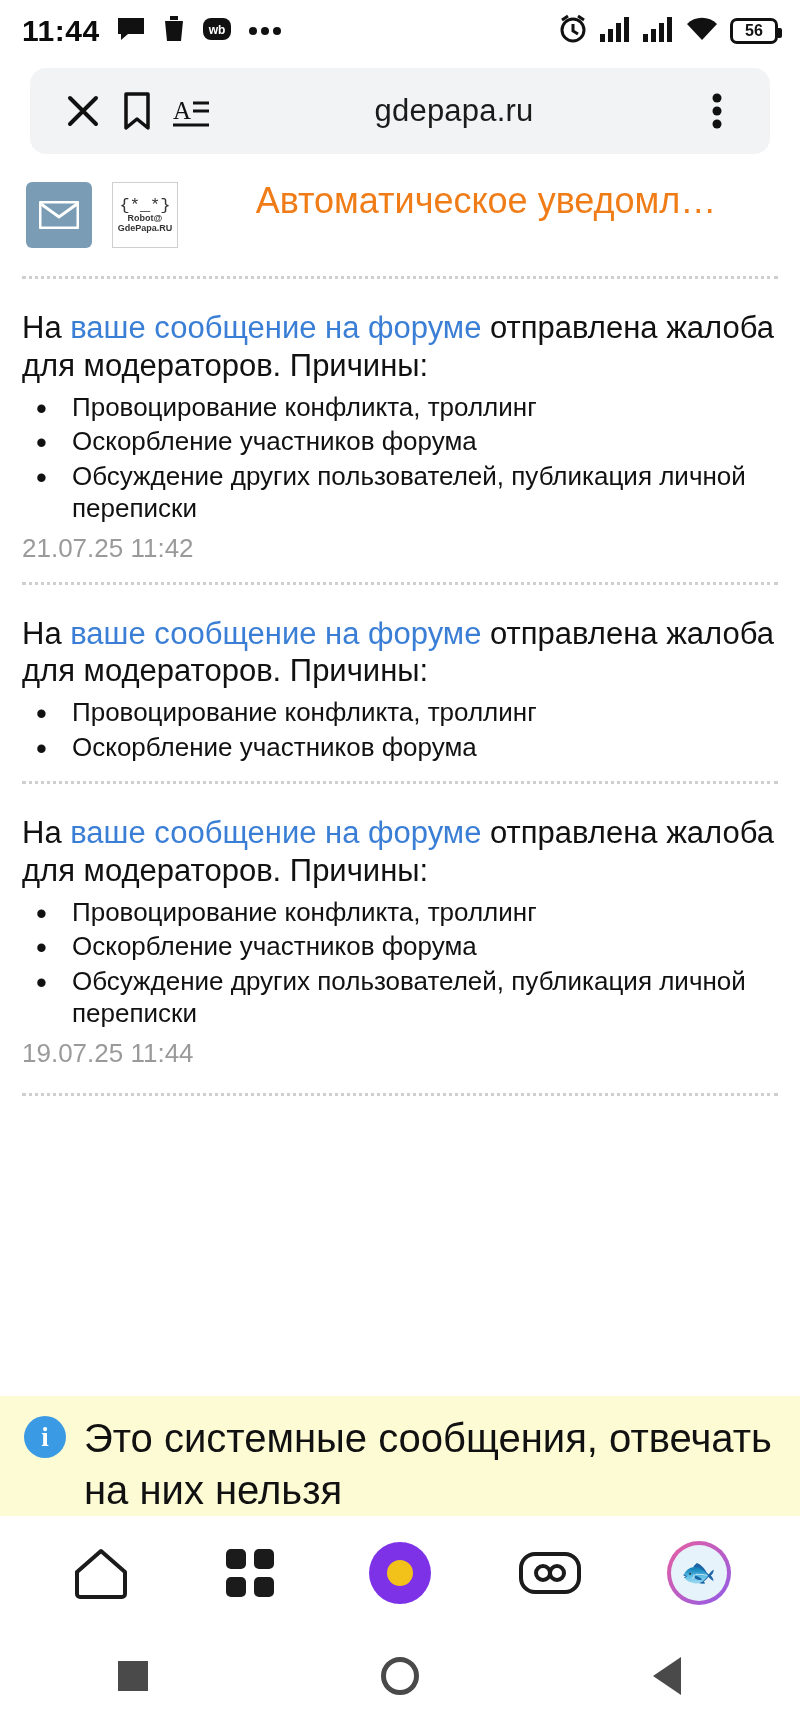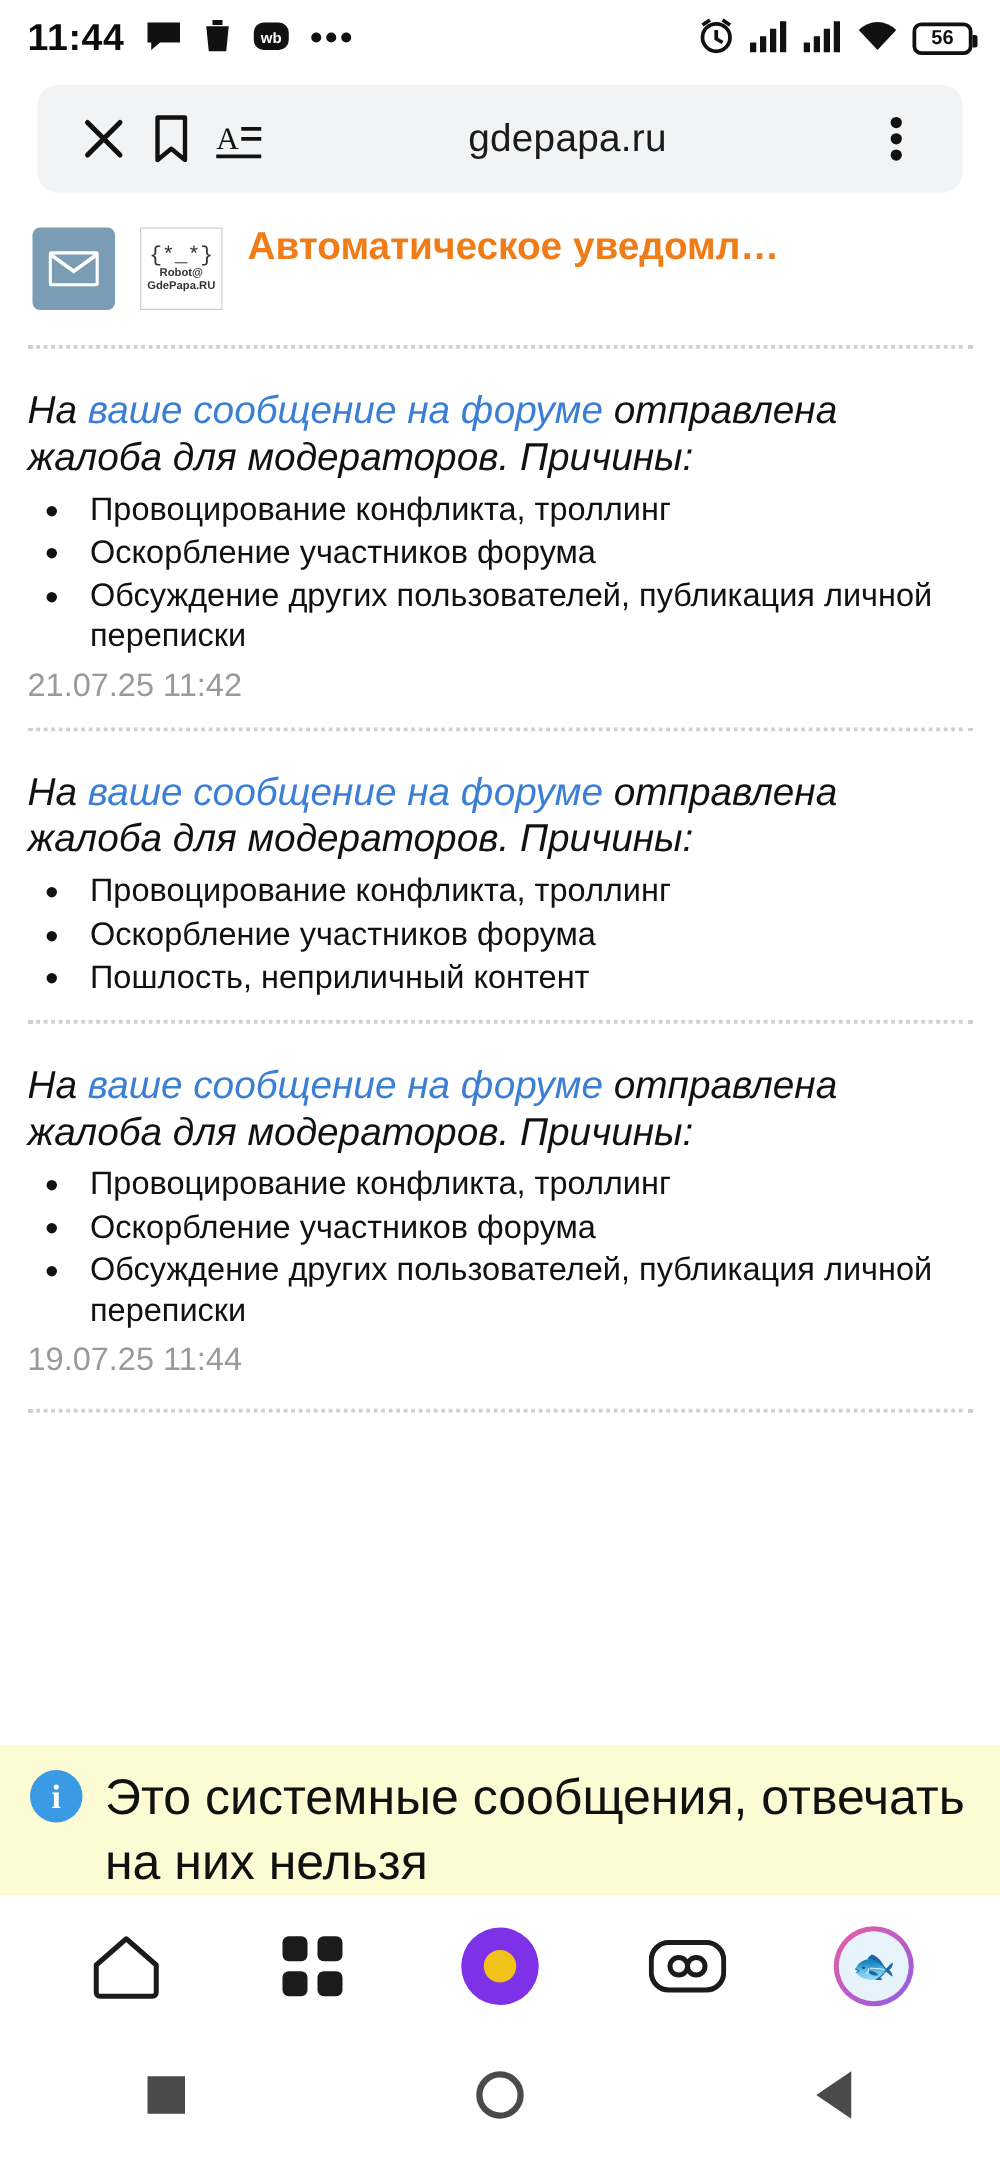--- a/index.html
+++ b/index.html
@@ -98,47 +98,47 @@
     background: #fff;
     display: flex; flex-direction: column;
     align-items: center; justify-content: center;
     flex: 0 0 auto;
     margin-top: 4px;
   }
   .avatar .robot-face { font-size: 17px; color: #333; font-family: "Liberation Mono", monospace; line-height: 1; }
   .avatar .robot-txt { font-size: 9px; color: #333; line-height: 1.05; text-align: center; font-weight: bold; }
   .hdr-text { flex: 1; min-width: 0; }
   .hdr-title {
-    font-size: 31px;
-    font-weight: bold;
+    font-size: 36px;
+    font-weight: normal;
     color: #f07c17;
     white-space: nowrap;
     overflow: hidden;
     text-overflow: ellipsis;
     line-height: 1.25;
+    text-align: center;
   }
   .hdr-sub {
     font-size: 30px;
     color: #171717;
     line-height: 1.3;
     margin-top: 4px;
   }
 
   .divider {
     border-top: 3px dotted #cfcfcf;
     margin: 18px 22px 0 22px;
     height: 0;
   }
 
   .notif { padding: 30px 22px 0 22px; }
   .notif-line {
     font-size: 31px;
     line-height: 1.22;
     color: #111;
-    font-style: italic;
   }
   .notif-line a {
     color: #3a7fd5;
     text-decoration: none;
   }
   ul.reasons {
     list-style: none;
     margin: 6px 0 0 0;
     padding: 0;
   }
@@ -392,21 +392,20 @@
 
   <div class="divider"></div>
 
   <div class="notif">
     <div class="notif-line">
       <span>На </span><a href="#">ваше сообщение на форуме</a><span> отправлена жалоба для модераторов. Причины:</span>
     </div>
     <ul class="reasons">
       <li>Провоцирование конфликта, троллинг</li>
       <li>Оскорбление участников форума</li>
-      <li>Пошлость, неприличный контент</li>
     </ul>
   </div>
 
   <div class="divider"></div>
 
   <div class="notif">
     <div class="notif-line">
       <span>На </span><a href="#">ваше сообщение на форуме</a><span> отправлена жалоба для модераторов. Причины:</span>
     </div>
     <ul class="reasons">

